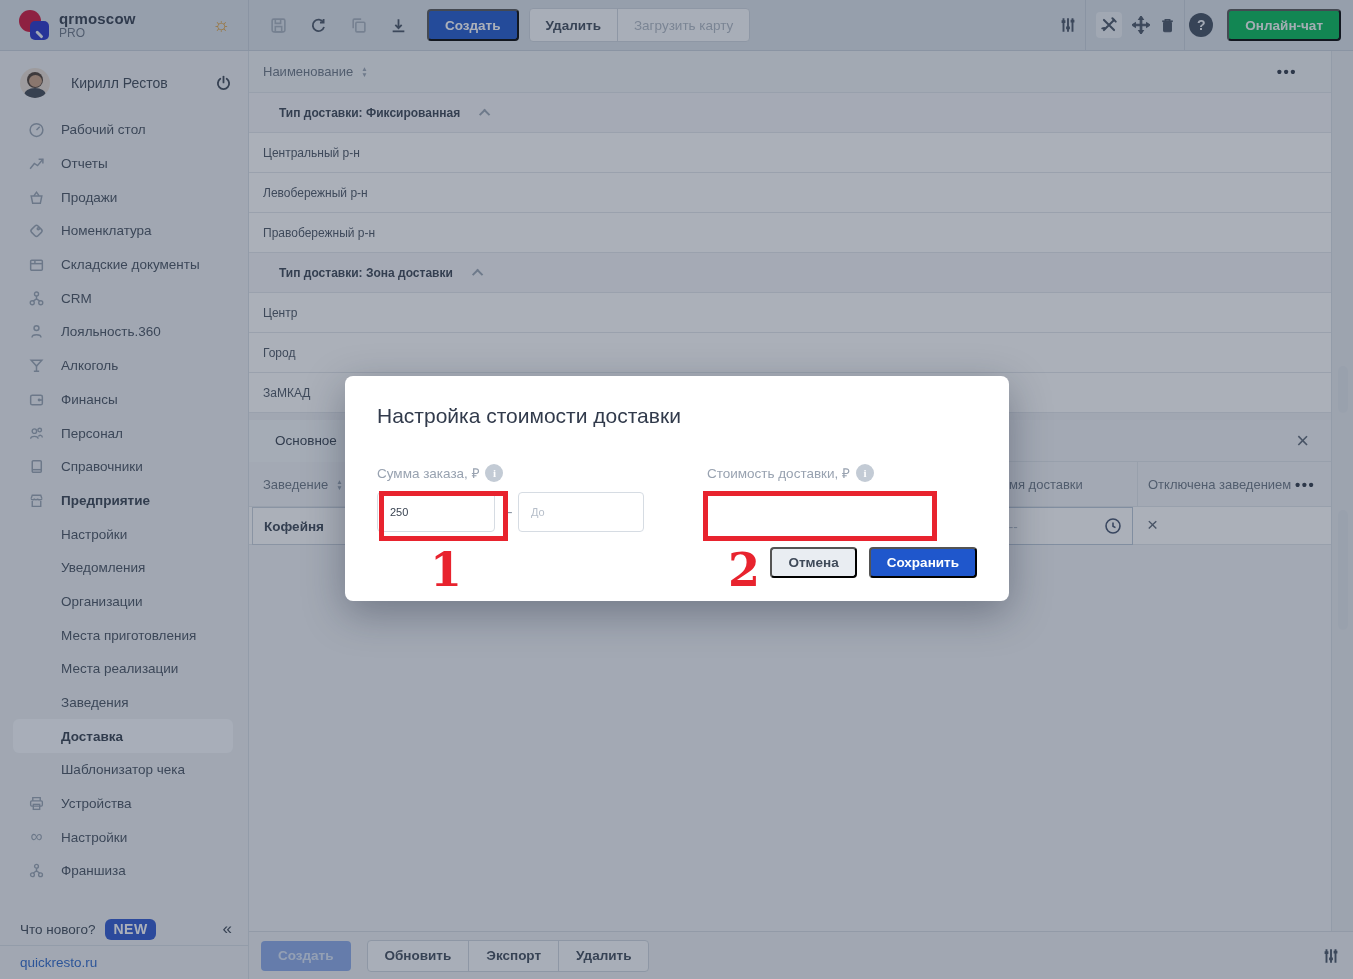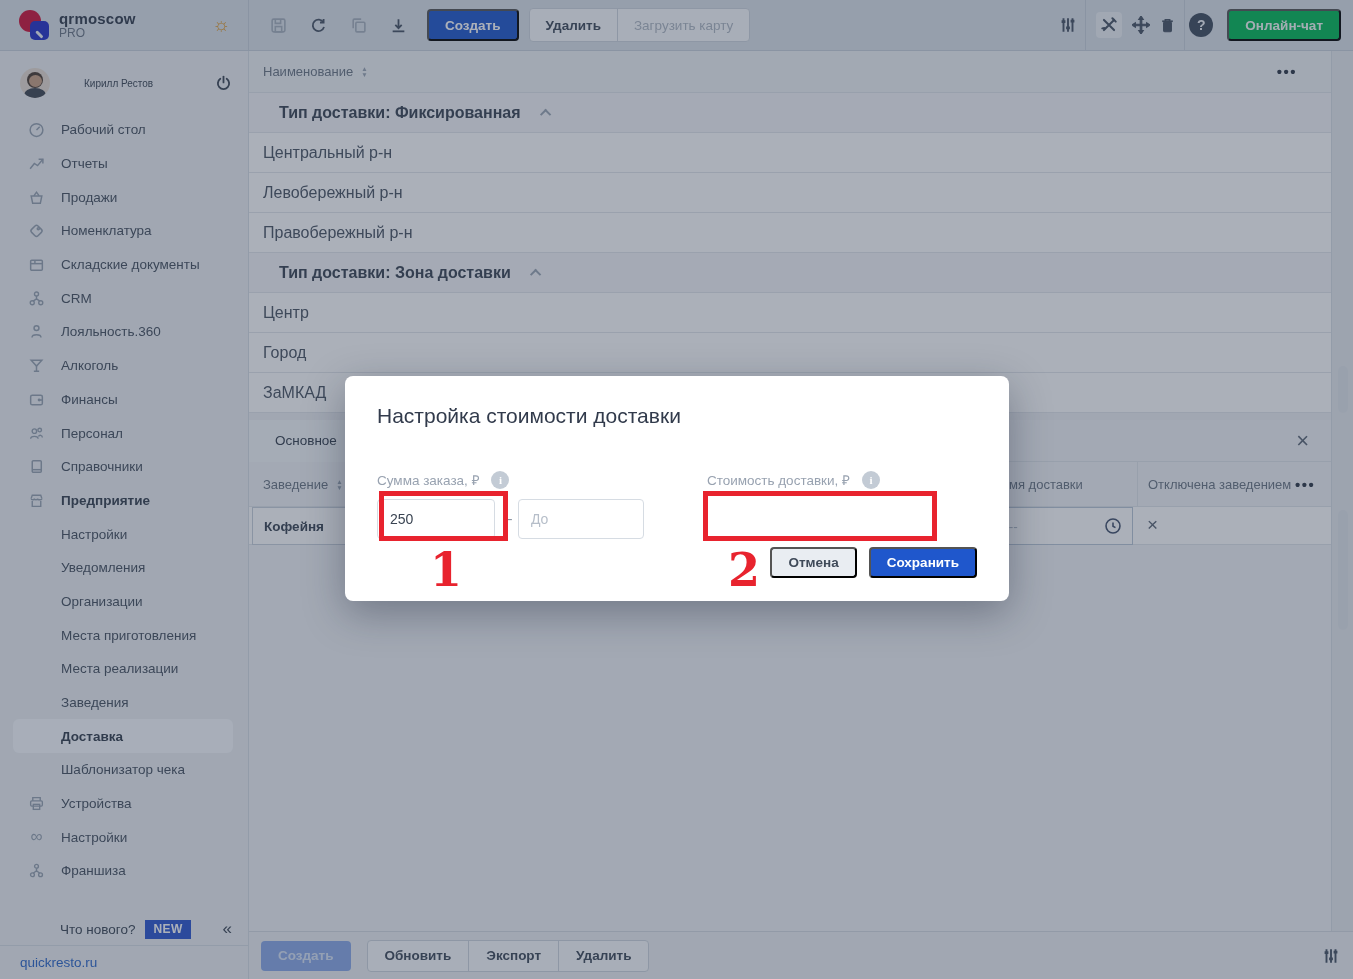--- a/index.html
+++ b/index.html
@@ -33,48 +33,48 @@
   .help-circle { width:24px; height:24px; border-radius:50%; background:#3f4c5d; color:#f2f4f8; display:flex; align-items:center; justify-content:center; font-size:14px; font-weight:700; cursor:pointer; }
   .btn-chat { background:#00b956; color:#f2fbf6; font-weight:700; margin:0 12px 0 14px; }
 
   
   .sidebar { position:absolute; left:0; top:51px; width:249px; height:928px; background:#eef1f4; border-right:1px solid #d8dee5; display:flex; flex-direction:column; z-index:1; }
   .user-row { height:52px; display:flex; align-items:center; padding:0 16px 0 20px; margin-top:6px; flex:0 0 auto; }
   .avatar { width:30px; height:30px; border-radius:50%; background:#e8ddd2; overflow:hidden; position:relative; flex:0 0 auto; }
   .avatar i { position:absolute; left:7px; top:4px; width:16px; height:16px; border-radius:50%; background:#4a3b30; }
   .avatar u { position:absolute; left:8.5px; top:7px; width:13px; height:12px; border-radius:50%; background:#c9a183; }
   .avatar s { position:absolute; left:4px; top:20px; width:22px; height:14px; border-radius:50% 50% 0 0; background:#3e4650; }
-  .user-name { margin-left:34px; font-size:10px; color:#3c4654; }
+  .user-name { margin-left:21px; font-size:14px; color:#3c4654; }
   .power { margin-left:auto; cursor:pointer; display:flex; }
   .nav { flex:1 1 auto; padding-top:4px; }
   .nav-item { height:33.7px; display:flex; align-items:center; padding-left:28px; font-size:13.5px; color:#46505e; cursor:pointer; }
   .nav-item .nico { width:17px; height:17px; margin-right:16px; display:flex; align-items:center; justify-content:center; color:#97a2b0; font-size:15px; }
   .nav-item .nico svg { stroke:#97a2b0; }
   .nav-item.lvl2 { padding-left:61px; }
   .nav-item.bold { font-weight:700; color:#36404e; }
   .nav-item.selected { background:#fafcff; border-radius:6px; margin:0 15px 0 13px; padding-left:48px; font-weight:700; color:#333d4b; }
-  .whats-new { height:32px; display:flex; align-items:center; padding:0 16px 0 20px; font-size:13.5px; color:#3c4654; flex:0 0 auto;margin-left:40px; }
-  .badge-new { background:#2c56cf; color:#fff; font-size:12px; font-weight:700; border-radius:0; padding:2.5px 8px; margin-left:10px; letter-spacing:.5px; }
+  .whats-new { height:32px; display:flex; align-items:center; padding:0 16px 0 20px; font-size:13.5px; color:#3c4654; flex:0 0 auto; }
+  .badge-new { background:#2c56cf; color:#fff; font-size:14px; font-weight:700; border-radius:6px; padding:2.5px 8px; margin-left:10px; letter-spacing:.5px; }
   .collapse { margin-left:auto; font-size:17px; color:#3c4654; cursor:pointer; }
   .site-row { height:34px; border-top:1px solid #d8dee5; display:flex; align-items:center; padding-left:20px; flex:0 0 auto; }
   .site-row a { color:#2c66c9; font-size:13.5px; text-decoration:none; cursor:pointer; }
 
   
   .main { position:absolute; left:249px; top:51px; right:0; bottom:0; background:#eef1f4; }
   .right-strip { position:absolute; right:0; top:0; width:22px; bottom:0; background:#e8ebef; border-left:1px solid #d8dee5; }
   .scroll-thumb { position:absolute; right:5px; width:10px; border-radius:5px; background:#e2e7ec; }
   .thumb-main { top:315px; height:47px; }
   .thumb-panel { top:459px; height:120px; }
   .tbl { position:absolute; left:0; top:0; right:22px; }
   .tbl-header { height:42px; background:#f0f3f6; border-bottom:1px solid #dfe4ea; display:flex; align-items:center; padding-left:14px; font-size:13px; color:#6a7582; }
   .sort { display:inline-flex; flex-direction:column; margin-left:8px; line-height:0; color:#9aa5b2; }
   .sort b { font-size:6.5px; line-height:6px; font-weight:400; }
   .dots { color:#2e3846; font-size:15px; letter-spacing:1.5px; font-weight:700; }
   .tbl-header .dots { margin-left:auto; margin-right:34px; cursor:pointer; }
-  .row { height:40px; background:#fff; border-bottom:1px solid #e3e7ec; display:flex; align-items:center; padding-left:14px; font-size:16px; color:#4a5462; cursor:pointer; }
+  .row { height:40px; background:#fff; border-bottom:1px solid #e3e7ec; display:flex; align-items:center; padding-left:14px; font-size:12px; color:#4a5462; cursor:pointer; }
   .row.group { background:#f5f6f8; font-weight:700; color:#3a4452; padding-left:30px; }
   .chev-up { width:8px; height:8px; border-left:2px solid #9aa5b2; border-top:2px solid #9aa5b2; transform:rotate(45deg) translateY(2px); margin-left:22px; }
 
   
   .panel { position:absolute; left:0; top:369px; right:22px; bottom:48px; background:#f2f4f7; }
   .panel-tabs { height:42px; border-bottom:1px solid #dfe4ea; display:flex; align-items:center; }
   .tab { height:42px; display:flex; align-items:center; padding:0 26px; font-size:13.5px; color:#36404e; background:#f6f8fa; border-right:1px solid #dfe4ea; cursor:pointer; }
   .panel-close { margin-left:auto; margin-right:22px; font-size:22px; color:#5c6775; cursor:pointer; line-height:1; }
   .panel-header { height:45px; border-bottom:1px solid #dfe4ea; position:relative; font-size:13px; color:#6a7582; }
   .ph-cell { position:absolute; top:0; height:45px; display:flex; align-items:center; }
@@ -94,24 +94,24 @@
   .bb-group .btn-sm { border-radius:0; color:#3f4a59; font-weight:700; }
   .bb-group .btn-sm + .btn-sm { border-left:1px solid #cfd6de; }
   .bb-filter { margin-left:auto; margin-right:13px; cursor:pointer; display:flex; }
   .bb-filter svg { stroke:#475363; }
 
   
   .dim { position:absolute; inset:0; background:rgba(44,58,80,0.40); z-index:40; }
   .modal { position:absolute; left:345px; top:376px; width:664px; height:225px; background:#fff; border-radius:8px; box-shadow:0 12px 40px rgba(20,30,50,.35); z-index:50; padding:28px 32px 0 32px; }
   .modal-title { font-size:21px; color:#323b4c; font-weight:500; }
   .fields { display:flex; margin-top:36px; }
-  .field-label { font-size:13.5px; color:#98a2b0; display:flex; align-items:center; gap:12px;margin-top:7px; }
+  .field-label { font-size:13.5px; color:#98a2b0; display:flex; align-items:center; gap:6px; }
   .info-i { width:18px; height:18px; border-radius:50%; background:#c3cbd5; color:#fff; font-size:11px; font-weight:700; display:inline-flex; align-items:center; justify-content:center; font-family:"Liberation Serif", serif; cursor:default; }
   .inputs-line { display:flex; align-items:center; margin-top:10px; }
-  .inp { height:40px; border:1px solid #d6dce3; border-radius:4px; font-size:14px; color:#3a4452; padding:0 12px; outline:none; font-family:"Liberation Sans", sans-serif; background:#fff; }
+  .inp { height:40px; border:1px solid #d6dce3; border-radius:4px; font-size:11px; color:#3a4452; padding:0 12px; outline:none; font-family:"Liberation Sans", sans-serif; background:#fff; }
   .inp::placeholder { color:#b6bec9; }
   .inp-from { width:118px; }
   .dash { margin:0 6px 0 8px; color:#8a95a3; }
   .inp-to { width:126px; }
   .col-right { margin-left:63px; }
   .inp-cost { width:232px; }
   .plus { margin-left:16px; font-size:24px; color:#3c4858; font-weight:400; cursor:pointer; line-height:1; }
   .modal-actions { position:absolute; right:32px; bottom:23px; display:flex; gap:12px; }
   .btn-cancel { background:#e9edf2; color:#3f4a59; font-weight:700; height:31px; }
   .btn-save { height:31px; font-weight:700; }

